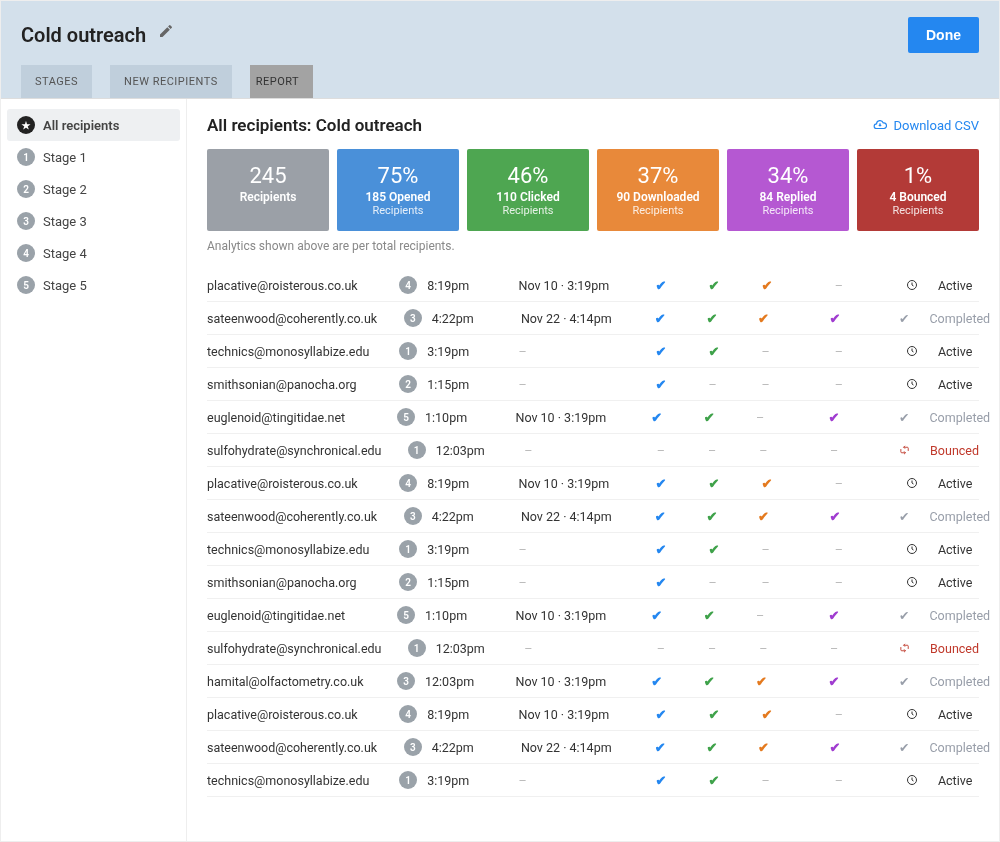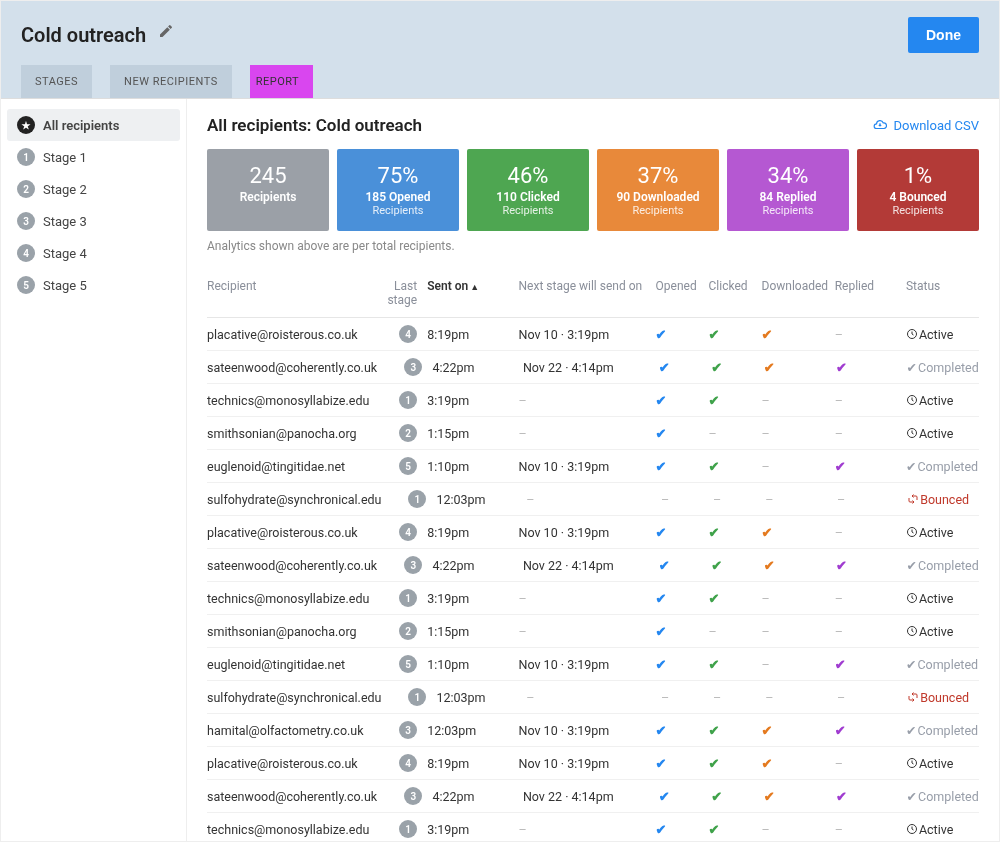--- a/index.html
+++ b/index.html
@@ -6,21 +6,21 @@
 body { font-family: -apple-system, BlinkMacSystemFont, "Segoe UI", Roboto, Arial, sans-serif; font-size: 13px; color: #333; background: #fff; }
 .page { width: 1000px; height: 842px; display: flex; flex-direction: column; border: 1px solid #eee; }
 .header { background: #d3e0eb; padding: 16px 20px 0 20px; display: flex; flex-direction: column; }
 .header-top { display: flex; justify-content: space-between; align-items: center; margin-bottom: 12px; }
 .title-wrap { display: flex; align-items: flex-start; gap: 12px; }
 .page-title { font-size: 20px; font-weight: 600; color: #222; }
 .edit-icon { width: 16px; height: 16px; color: #666; cursor: pointer; }
 .done-btn { background: #2487f0; color: #fff; border: none; padding: 10px 18px; font-size: 14px; font-weight: 600; border-radius: 2px; cursor: pointer; }
 .tabs { display: flex; gap: 18px; }
 .tab { padding: 10px 14px; font-size: 11px; color: #555; letter-spacing: 0.5px; cursor: pointer; background: #c0cfdc; }
-.tab.active { background: #d946ef; color: #333; padding-left: 6px; }
+.tab.active { background: #a3a3a3; color: #333; padding-left: 6px; }
 .content { display: flex; flex: 1; overflow: hidden; border-top: 1px solid #ddd; }
 .sidebar { width: 186px; padding: 10px 6px; border-right: 1px solid #eee; }
 .side-item { display: flex; align-items: center; gap: 8px; padding: 7px 10px; font-size: 13px; color: #444; cursor: pointer; border-radius: 3px; }
 .side-item.active { background: #eef0f2; font-weight: 600; }
 .side-badge { width: 18px; height: 18px; border-radius: 50%; display: inline-flex; align-items: center; justify-content: center; font-size: 10px; font-weight: 600; color: #fff; background: #9aa2a9; }
 .side-badge.star { background: #222; }
 .main { flex: 1; padding: 16px 20px; overflow-y: auto; }
 .report-head { display: flex; justify-content: space-between; align-items: center; margin-bottom: 14px; }
 .report-title { font-size: 17px; font-weight: 600; color: #222; }
 .download { color: #2487f0; font-size: 13px; display: flex; align-items: center; gap: 6px; cursor: pointer; }
@@ -41,21 +41,21 @@
 .col-rep { width: 78px; text-align: left; }
 .col-status { width: 80px; }
 .trow { display: flex; padding: 7px 0; border-bottom: 1px solid #f0f0f0; font-size: 12.5px; align-items: center; }
 .stage-pill { width: 18px; height: 18px; border-radius: 50%; background: #9aa2a9; color: #fff; display: inline-flex; align-items: center; justify-content: center; font-size: 10px; font-weight: 600; }
 .check { font-size: 13px; font-weight: 700; }
 .check.blue { color: #2487f0; }
 .check.green { color: #3fa24a; }
 .check.orange { color: #e47a1f; }
 .check.purple { color: #a03cd0; }
 .dash { color: #bbb; }
-.status { display: flex; align-items: center; gap: 1px; }
+.status { display: flex; align-items: center; gap: 20px; }
 .status.active { color: #333; }
 .status.completed { color: #989ea9; }
 .status.bounced { color: #c0392b; }
 .sort-arrow { font-size: 9px; margin-left: 2px; }
 .th-sent { color: #333; font-weight: 600; }
 svg { display: inline-block; vertical-align: middle; }
 </style>
 </head>
 <body>
 
@@ -144,33 +144,20 @@
           </div>
           <div class="card" style="background: rgb(179, 58, 55);">
             <div class="card-big">1%</div>
             <div class="card-mid">4 Bounced</div>
             <div class="card-sub">Recipients</div>
           </div>
         </div>
       <div class="note">Analytics shown above are per total recipients.</div>
 
       <div class="table">
-        <div class="thead">
-          <div class="col-rec">Recipient</div>
-          <div class="col-stage">Last stage</div>
-          <div class="col-sent th-sent">
-            <span>Sent on</span><span class="sort-arrow">▲</span>
-          </div>
-          <div class="col-next">Next stage will send on</div>
-          <div class="col-ch">Opened</div>
-          <div class="col-ch">Clicked</div>
-          <div class="col-dl">Downloaded</div>
-          <div class="col-rep">Replied</div>
-          <div class="col-status">Status</div>
-        </div>
         <div id="tbody">
             <div class="trow">
               <div class="col-rec">placative@roisterous.co.uk</div>
               <div class="col-stage"><span class="stage-pill">4</span></div>
               <div class="col-sent">8:19pm</div>
               <div class="col-next">Nov 10 · 3:19pm</div>
               <div class="col-ch"><span class="check blue">✔</span></div>
               <div class="col-ch"><span class="check green">✔</span></div>
               <div class="col-dl"><span class="check orange">✔</span></div>
               <div class="col-rep"><span class="dash">–</span></div>

